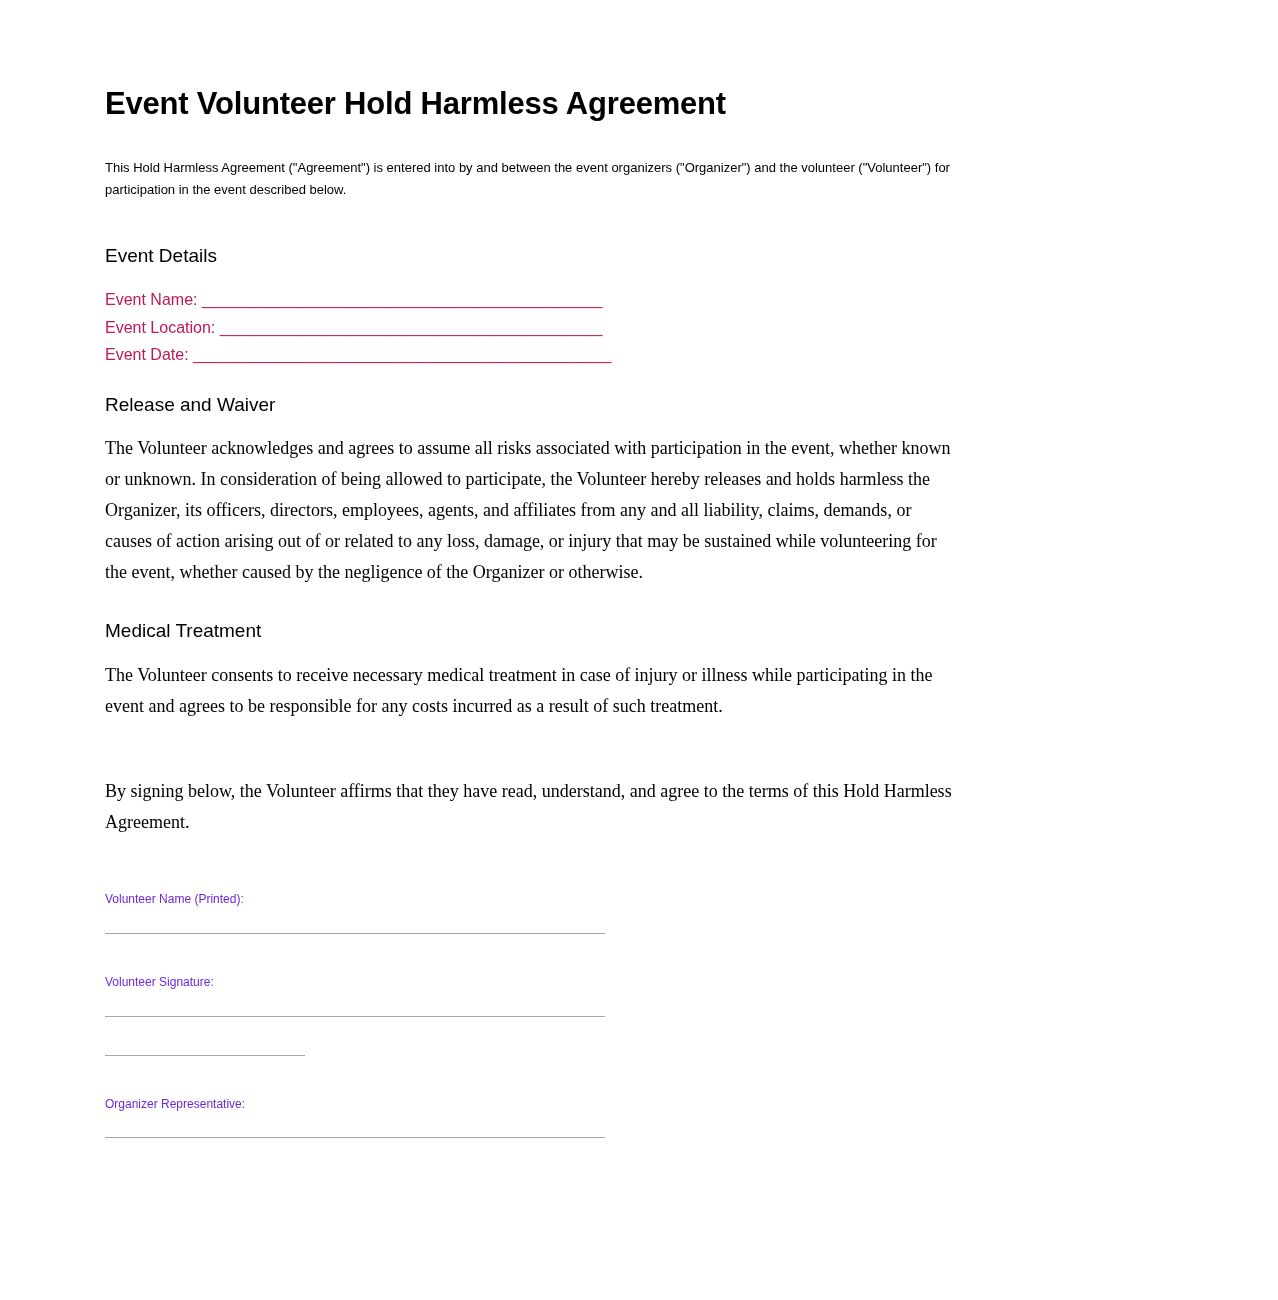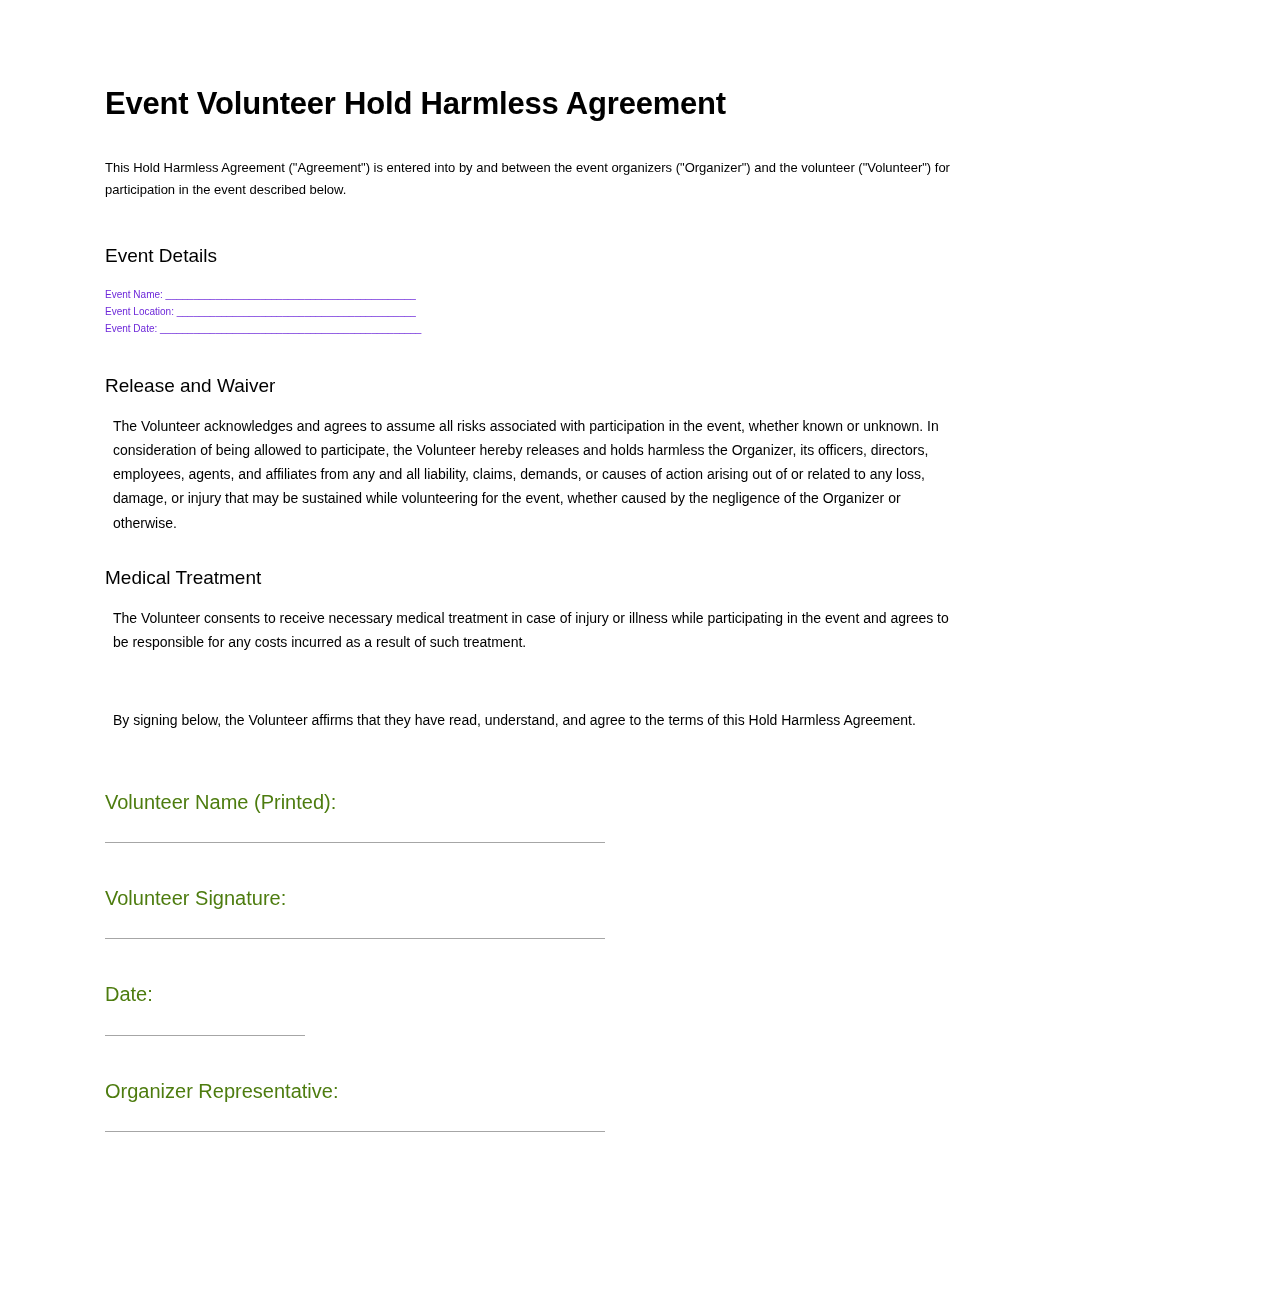--- a/index.html
+++ b/index.html
@@ -47,61 +47,62 @@
 
   .section-heading {
     font-size: 19px;
     font-weight: normal;
     line-height: 1.3;
     margin: 0 0 16px 0;
     color: #000;
   }
 
   .body-paragraph {
-    font-size: 14px;
+    font-size: 18px;
     line-height: 1.72;
-    margin: 8px;
+    margin: 0;
     max-width: 1070px;
     color: #000;
+    font-family: Liberation Serif, serif;
   }
 
   
   .fields-block {
     margin: 0;
   }
   .field-row {
-    font-size: 10px;
+    font-size: 16px;
     line-height: 1.72;
     white-space: nowrap;
-    color: #6d28d9;
+    color: #be185d;
   }
   .field-rule {
     font-family: "Liberation Sans", sans-serif;
     letter-spacing: 0;
   }
 
   
-  .sec-event-details { margin-bottom: 36px; }
+  .sec-event-details { margin-bottom: 24px; }
   .sec-event-details .section-heading { margin-bottom: 17px; }
   .sec-release { margin-bottom: 31px; }
   .sec-medical { margin-bottom: 54px; }
   .sec-acknowledgement { margin-bottom: 47px; }
 
   
   .signature-block {
     margin: 0;
     padding-top: 5px;
   }
   .signature-field {
     margin: 0 0 38px 0;
   }
   .signature-label {
-    font-size: 20px;
+    font-size: 12px;
     line-height: 1.72;
-    color: #4d7c0f;
+    color: #6d28d9;
     margin: 0 0 23px 0;
   }
   .signature-line {
     height: 0;
     border-bottom: 1px solid #a6a6a6;
     width: 500px;
   }
   .signature-line.short {
     width: 200px;
   }
@@ -150,21 +151,20 @@
       <div class="signature-label">Volunteer Name (Printed):</div>
       <div class="signature-line"></div>
     </div>
 
     <div class="signature-field">
       <div class="signature-label">Volunteer Signature:</div>
       <div class="signature-line"></div>
     </div>
 
     <div class="signature-field">
-      <div class="signature-label">Date:</div>
       <div class="signature-line short"></div>
     </div>
 
     <div class="signature-field">
       <div class="signature-label">Organizer Representative:</div>
       <div class="signature-line"></div>
     </div>
 
   </div>
 

